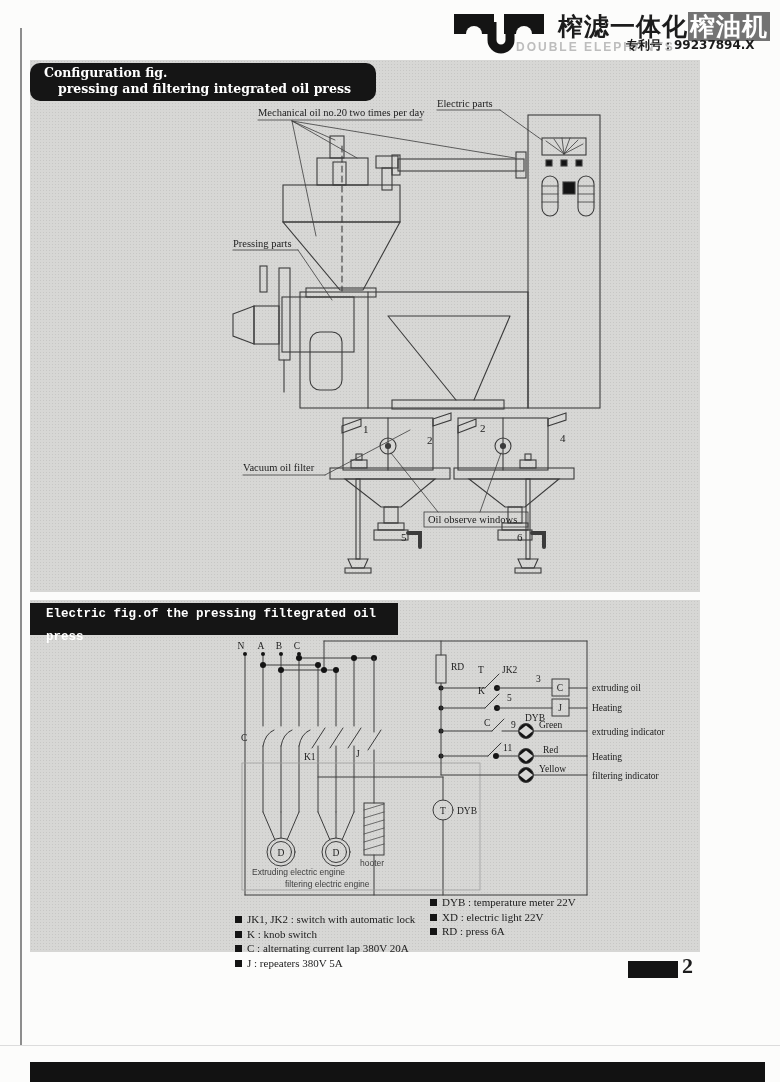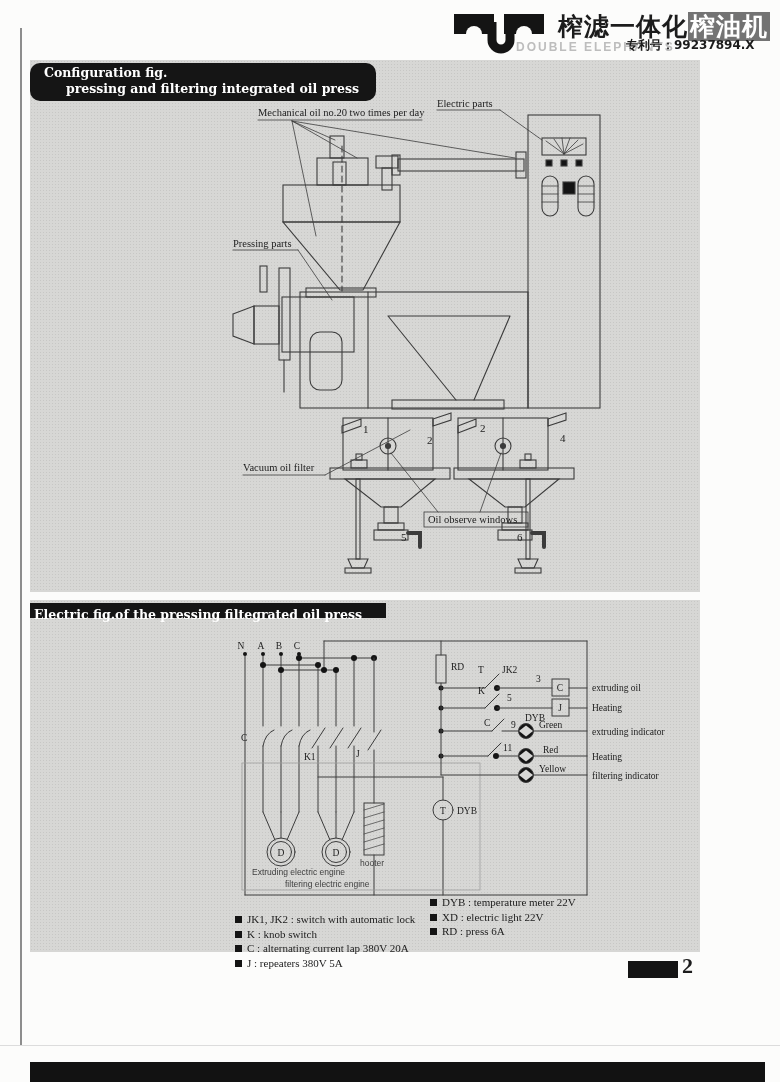--- a/index.html
+++ b/index.html
@@ -22,22 +22,22 @@
 
   
   .panel{position:absolute;left:30px;width:670px;background-color:#d7d7d5;
          background-image:radial-gradient(#c7c7c5 0.6px, rgba(0,0,0,0) 0.7px);background-size:3px 3px;}
   .panel1{top:60px;height:532px;}
   .panel2{top:600px;height:352px;}
   .titlebar{position:absolute;left:0;top:3px;background:#151515;color:#ffffff;
             font-family:"DejaVu Serif", serif;font-weight:bold;}
   .titlebar1{width:346px;height:36px;font-size:12.5px;line-height:16px;padding-top:2px;border-radius:10px;}
   .titlebar1 .l1{padding-left:14px;}
-  .titlebar1 .l2{padding-left:36px;}
-  .titlebar2{width:352px;height:15px;font-size:12.5px;line-height:23px;padding-left:4px;}
+  .titlebar1 .l2{padding-left:28px;}
+  .titlebar2{width:352px;height:32px;font-size:12.5px;line-height:23px;padding-left:16px;font-family:Liberation Mono, monospace;}
 
   svg text{font-family:"Liberation Serif", serif;fill:#1c1c1c;}
   .lab{font-size:10.5px;}
   .num{font-size:11px;}
   .cir{font-size:9.5px;}
   .san{font-family:"Liberation Sans", sans-serif;font-size:8.5px;fill:#3f3f3f;}
 
   
   .legend-col{position:absolute;font-size:11px;line-height:14.5px;white-space:nowrap;}
   .legend-left{left:205px;top:312px;}

